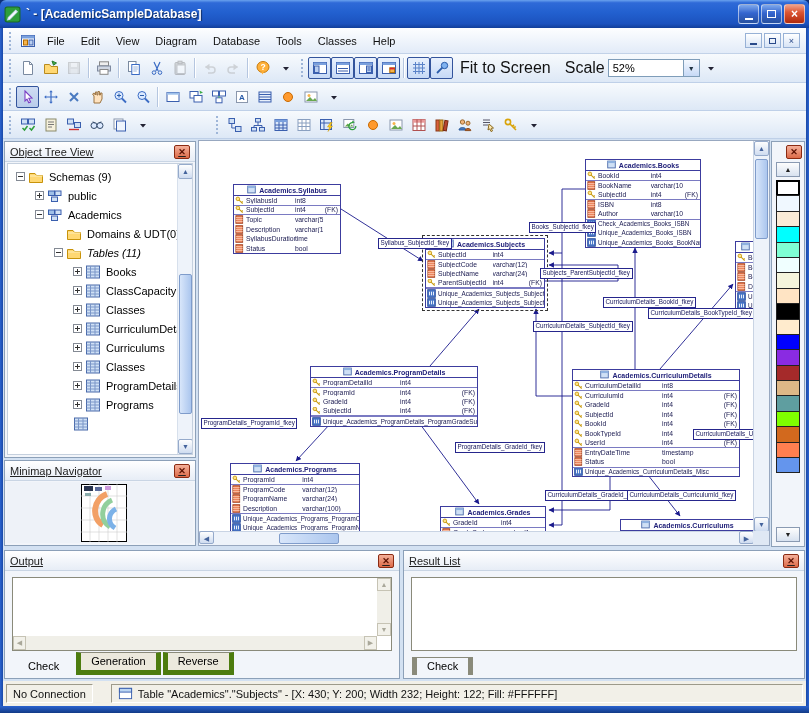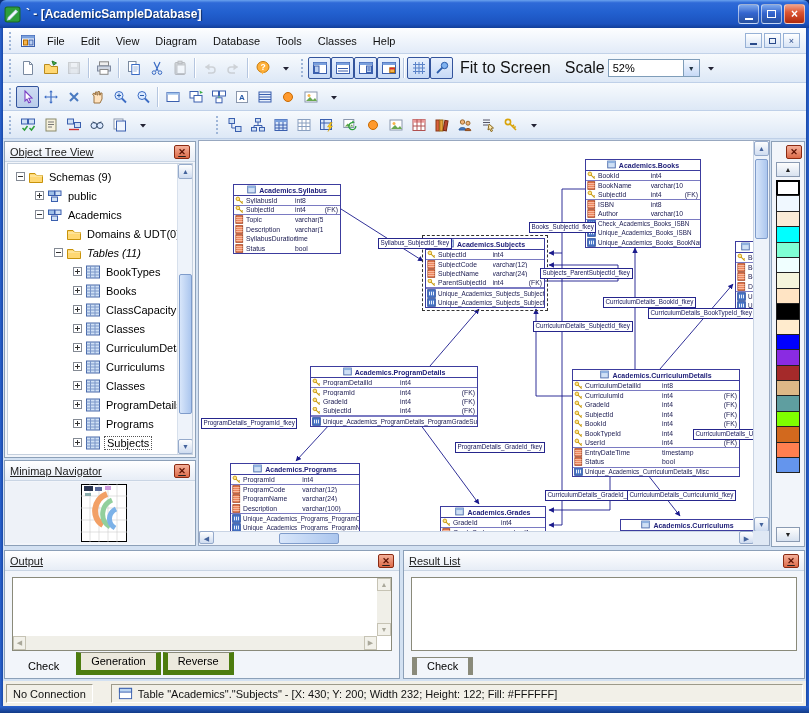--- a/index.html
+++ b/index.html
@@ -597,120 +597,98 @@
         </div>
         <div class="trow" style="padding-left: 61px;">
           <span class="texp plus">
             <i></i>
             <b></b>
           </span>
           <span class="ticon"><svg viewBox="0 0 16 16" width="16" height="16">
               <rect x="1.5" y="2" width="13" height="12" fill="#cfe0f5" stroke="#4a6aaa"></rect>
               <path d="M1.5 5h13M1.5 8h13M1.5 11h13M5.5 2v12M10 2v12" stroke="#7a96c8"></path>
             </svg></span>
-          <span class="tlabel">BookTypes</span>
+          <span class="tlabel">Books</span>
         </div>
         <div class="trow" style="padding-left: 61px;">
           <span class="texp plus">
             <i></i>
             <b></b>
           </span>
           <span class="ticon"><svg viewBox="0 0 16 16" width="16" height="16">
               <rect x="1.5" y="2" width="13" height="12" fill="#cfe0f5" stroke="#4a6aaa"></rect>
               <path d="M1.5 5h13M1.5 8h13M1.5 11h13M5.5 2v12M10 2v12" stroke="#7a96c8"></path>
             </svg></span>
-          <span class="tlabel">Books</span>
+          <span class="tlabel">ClassCapacity</span>
         </div>
         <div class="trow" style="padding-left: 61px;">
           <span class="texp plus">
             <i></i>
             <b></b>
           </span>
           <span class="ticon"><svg viewBox="0 0 16 16" width="16" height="16">
               <rect x="1.5" y="2" width="13" height="12" fill="#cfe0f5" stroke="#4a6aaa"></rect>
               <path d="M1.5 5h13M1.5 8h13M1.5 11h13M5.5 2v12M10 2v12" stroke="#7a96c8"></path>
             </svg></span>
-          <span class="tlabel">ClassCapacity</span>
+          <span class="tlabel">Classes</span>
         </div>
         <div class="trow" style="padding-left: 61px;">
           <span class="texp plus">
             <i></i>
             <b></b>
           </span>
           <span class="ticon"><svg viewBox="0 0 16 16" width="16" height="16">
               <rect x="1.5" y="2" width="13" height="12" fill="#cfe0f5" stroke="#4a6aaa"></rect>
               <path d="M1.5 5h13M1.5 8h13M1.5 11h13M5.5 2v12M10 2v12" stroke="#7a96c8"></path>
             </svg></span>
-          <span class="tlabel">Classes</span>
+          <span class="tlabel">CurriculumDetails</span>
         </div>
         <div class="trow" style="padding-left: 61px;">
           <span class="texp plus">
             <i></i>
             <b></b>
           </span>
           <span class="ticon"><svg viewBox="0 0 16 16" width="16" height="16">
               <rect x="1.5" y="2" width="13" height="12" fill="#cfe0f5" stroke="#4a6aaa"></rect>
               <path d="M1.5 5h13M1.5 8h13M1.5 11h13M5.5 2v12M10 2v12" stroke="#7a96c8"></path>
             </svg></span>
-          <span class="tlabel">CurriculumDetails</span>
+          <span class="tlabel">Curriculums</span>
         </div>
         <div class="trow" style="padding-left: 61px;">
           <span class="texp plus">
             <i></i>
             <b></b>
           </span>
           <span class="ticon"><svg viewBox="0 0 16 16" width="16" height="16">
               <rect x="1.5" y="2" width="13" height="12" fill="#cfe0f5" stroke="#4a6aaa"></rect>
               <path d="M1.5 5h13M1.5 8h13M1.5 11h13M5.5 2v12M10 2v12" stroke="#7a96c8"></path>
             </svg></span>
-          <span class="tlabel">Curriculums</span>
+          <span class="tlabel">Classes</span>
         </div>
         <div class="trow" style="padding-left: 61px;">
           <span class="texp plus">
             <i></i>
             <b></b>
           </span>
           <span class="ticon"><svg viewBox="0 0 16 16" width="16" height="16">
               <rect x="1.5" y="2" width="13" height="12" fill="#cfe0f5" stroke="#4a6aaa"></rect>
               <path d="M1.5 5h13M1.5 8h13M1.5 11h13M5.5 2v12M10 2v12" stroke="#7a96c8"></path>
             </svg></span>
-          <span class="tlabel">Classes</span>
+          <span class="tlabel">ProgramDetails</span>
         </div>
         <div class="trow" style="padding-left: 61px;">
           <span class="texp plus">
             <i></i>
             <b></b>
           </span>
           <span class="ticon"><svg viewBox="0 0 16 16" width="16" height="16">
               <rect x="1.5" y="2" width="13" height="12" fill="#cfe0f5" stroke="#4a6aaa"></rect>
               <path d="M1.5 5h13M1.5 8h13M1.5 11h13M5.5 2v12M10 2v12" stroke="#7a96c8"></path>
             </svg></span>
-          <span class="tlabel">ProgramDetails</span>
-        </div>
-        <div class="trow" style="padding-left: 61px;">
-          <span class="texp plus">
-            <i></i>
-            <b></b>
-          </span>
-          <span class="ticon"><svg viewBox="0 0 16 16" width="16" height="16">
-              <rect x="1.5" y="2" width="13" height="12" fill="#cfe0f5" stroke="#4a6aaa"></rect>
-              <path d="M1.5 5h13M1.5 8h13M1.5 11h13M5.5 2v12M10 2v12" stroke="#7a96c8"></path>
-            </svg></span>
           <span class="tlabel">Programs</span>
-        </div>
-        <div class="trow" style="padding-left: 61px;">
-          <span class="texp plus">
-            <i></i>
-            <b></b>
-          </span>
-          <span class="ticon"><svg viewBox="0 0 16 16" width="16" height="16">
-              <rect x="1.5" y="2" width="13" height="12" fill="#cfe0f5" stroke="#4a6aaa"></rect>
-              <path d="M1.5 5h13M1.5 8h13M1.5 11h13M5.5 2v12M10 2v12" stroke="#7a96c8"></path>
-            </svg></span>
-          <span class="tlabel sel">Subjects</span>
         </div>
         <div class="trow" style="padding-left: 61px;">
           <span class="ticon"><svg viewBox="0 0 16 16" width="16" height="16">
               <rect x="1.5" y="2" width="13" height="12" fill="#cfe0f5" stroke="#4a6aaa"></rect>
               <path d="M1.5 5h13M1.5 8h13M1.5 11h13M5.5 2v12M10 2v12" stroke="#7a96c8"></path>
             </svg></span>
           <span class="tlabel"></span>
         </div>
       </div>
     <div class="vscroll" style="right:0;top:0;bottom:0;">

